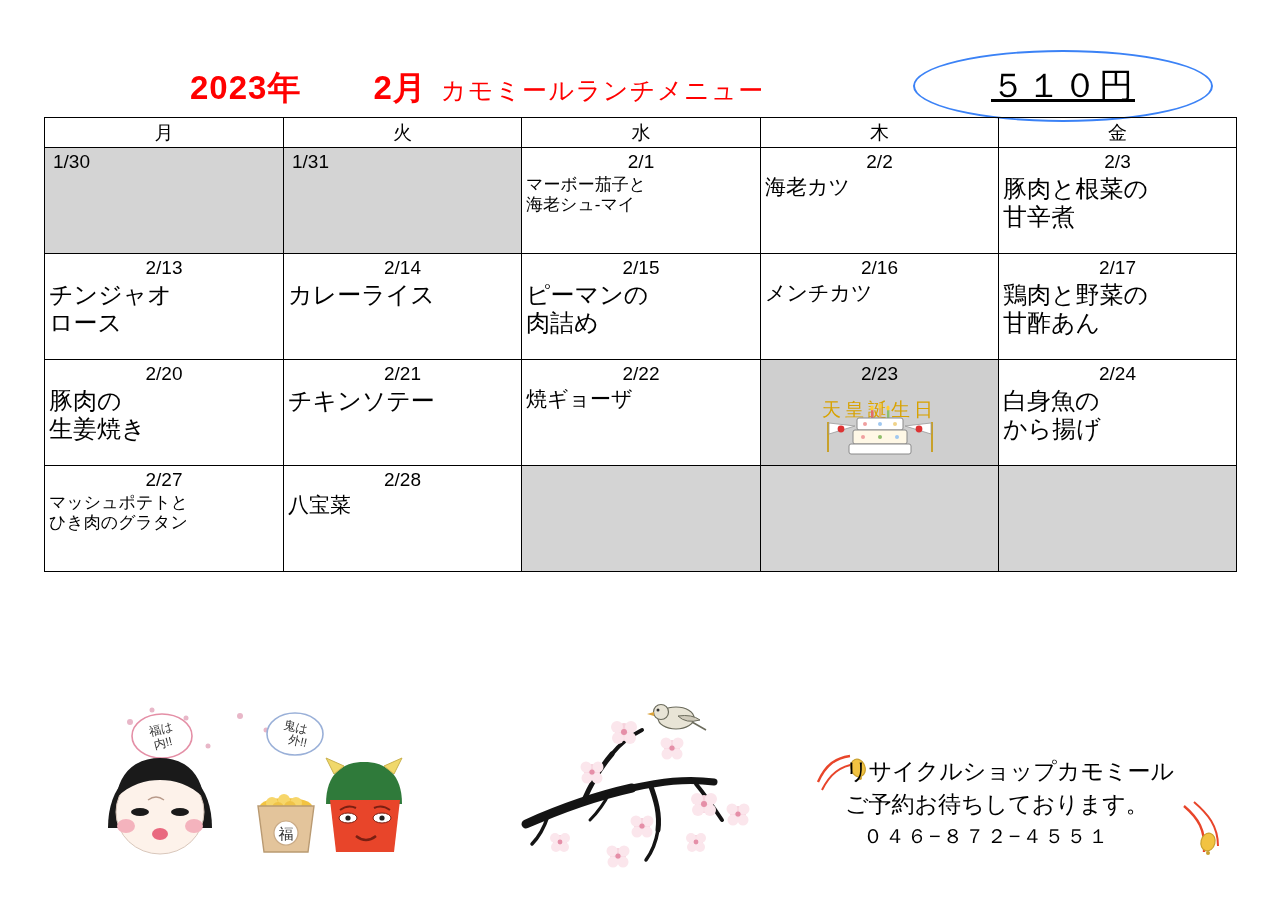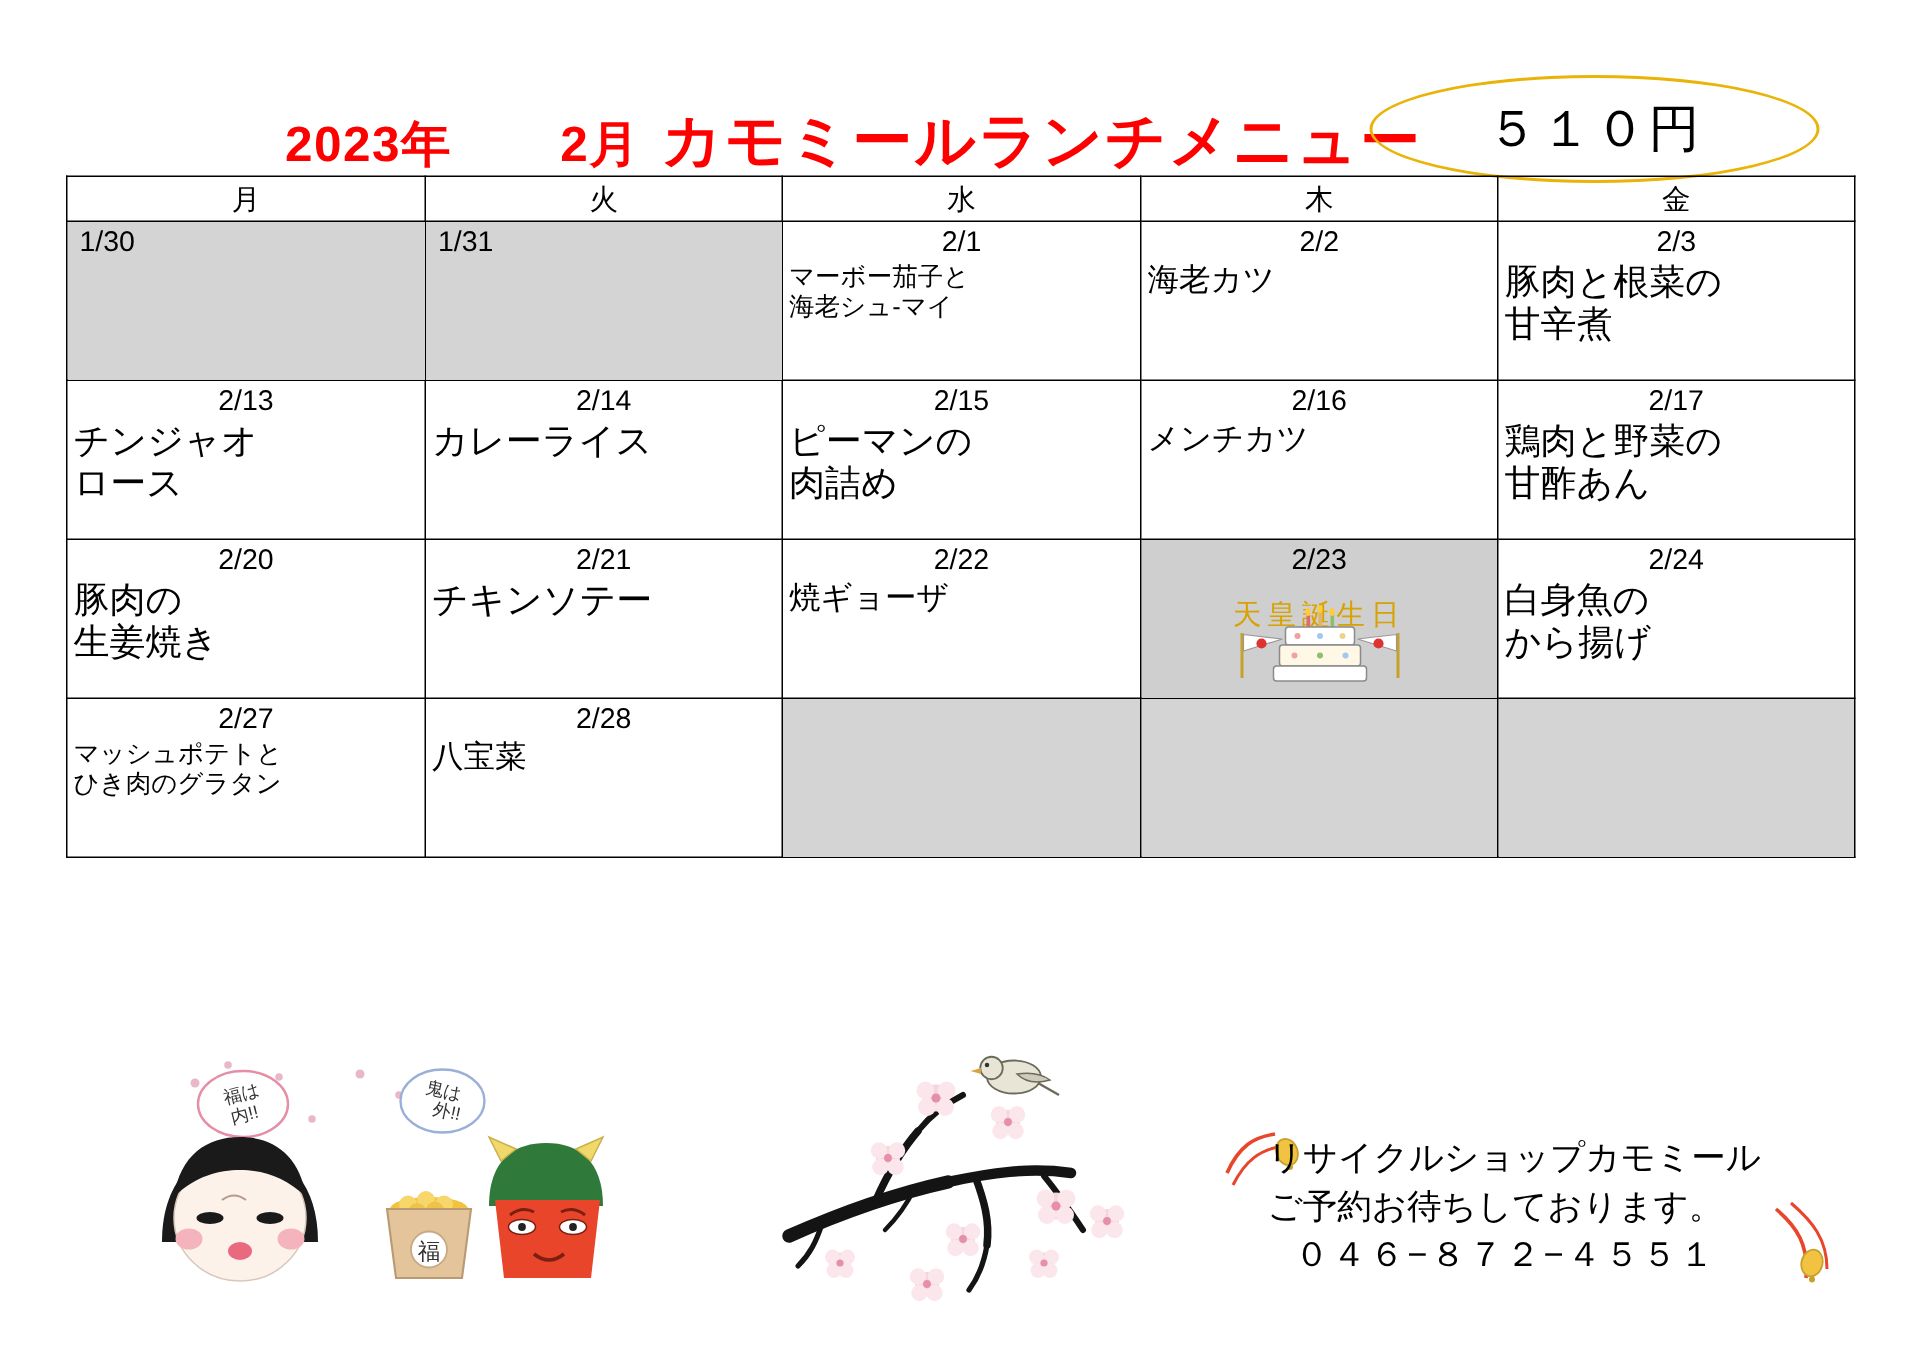--- a/index.html
+++ b/index.html
@@ -37,33 +37,34 @@
   .t-gap { display: inline-block; width: 72px; }
   .t-month {
     color: #ff0000;
     font-weight: bold;
     font-size: 33px;
     letter-spacing: 1px;
   }
   .t-gap2 { display: inline-block; width: 14px; }
   .t-name {
     color: #ff0000;
-    font-weight: bold;
-    font-size: 40px;
+    font-weight: normal;
+    font-size: 25px;
     letter-spacing: 1.5px;
   }
   .price-oval {
     position: absolute;
     left: 913px; top: 26px;
     width: 300px; height: 72px;
-    border: 2px solid #eab308;
+    border: 2px solid #3b82f6;
     border-radius: 50%;
     display: flex;
     align-items: center;
     justify-content: center;
+    text-decoration: underline;
   }
   .price-text {
     font-size: 34px;
     letter-spacing: 2px;
     color: #000;
   }
 
   
   table.cal {
     position: absolute;
@@ -133,21 +134,21 @@
   
   .footer { position: absolute; left: 0; top: 690px; width: 1280px; height: 215px; }
 
   .contact {
     position: absolute;
     left: 845px; top: 65px;
     text-align: left;
     line-height: 1.45;
   }
   .contact div { font-size: 23px; white-space: nowrap; }
-  .contact .phone { font-size: 23px; letter-spacing: 2px; padding-left: 18px; font-family: Liberation Mono, monospace; }
+  .contact .phone { font-size: 20px; letter-spacing: 2px; padding-left: 18px; }
 
   .ribbon-l { position: absolute; left: 816px; top: 58px; }
   .ribbon-r { position: absolute; left: 1178px; top: 110px; }
 
   .setsubun { position: absolute; left: 90px; top: 10px; }
   .blossom { position: absolute; left: 500px; top: 6px; }
 </style>
 </head>
 <body>
 

